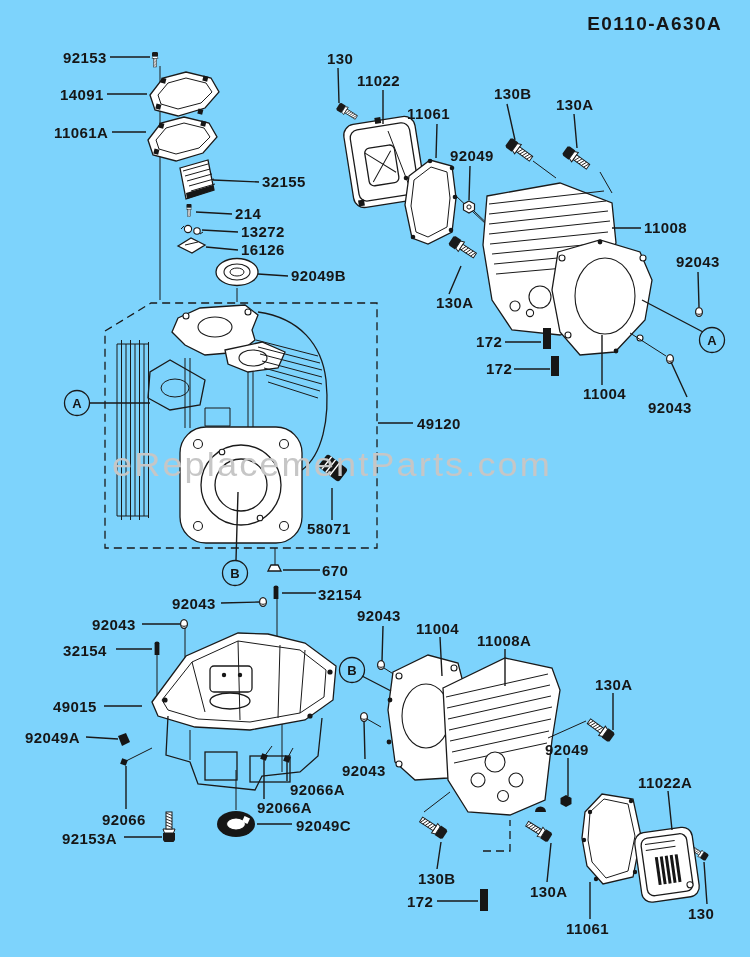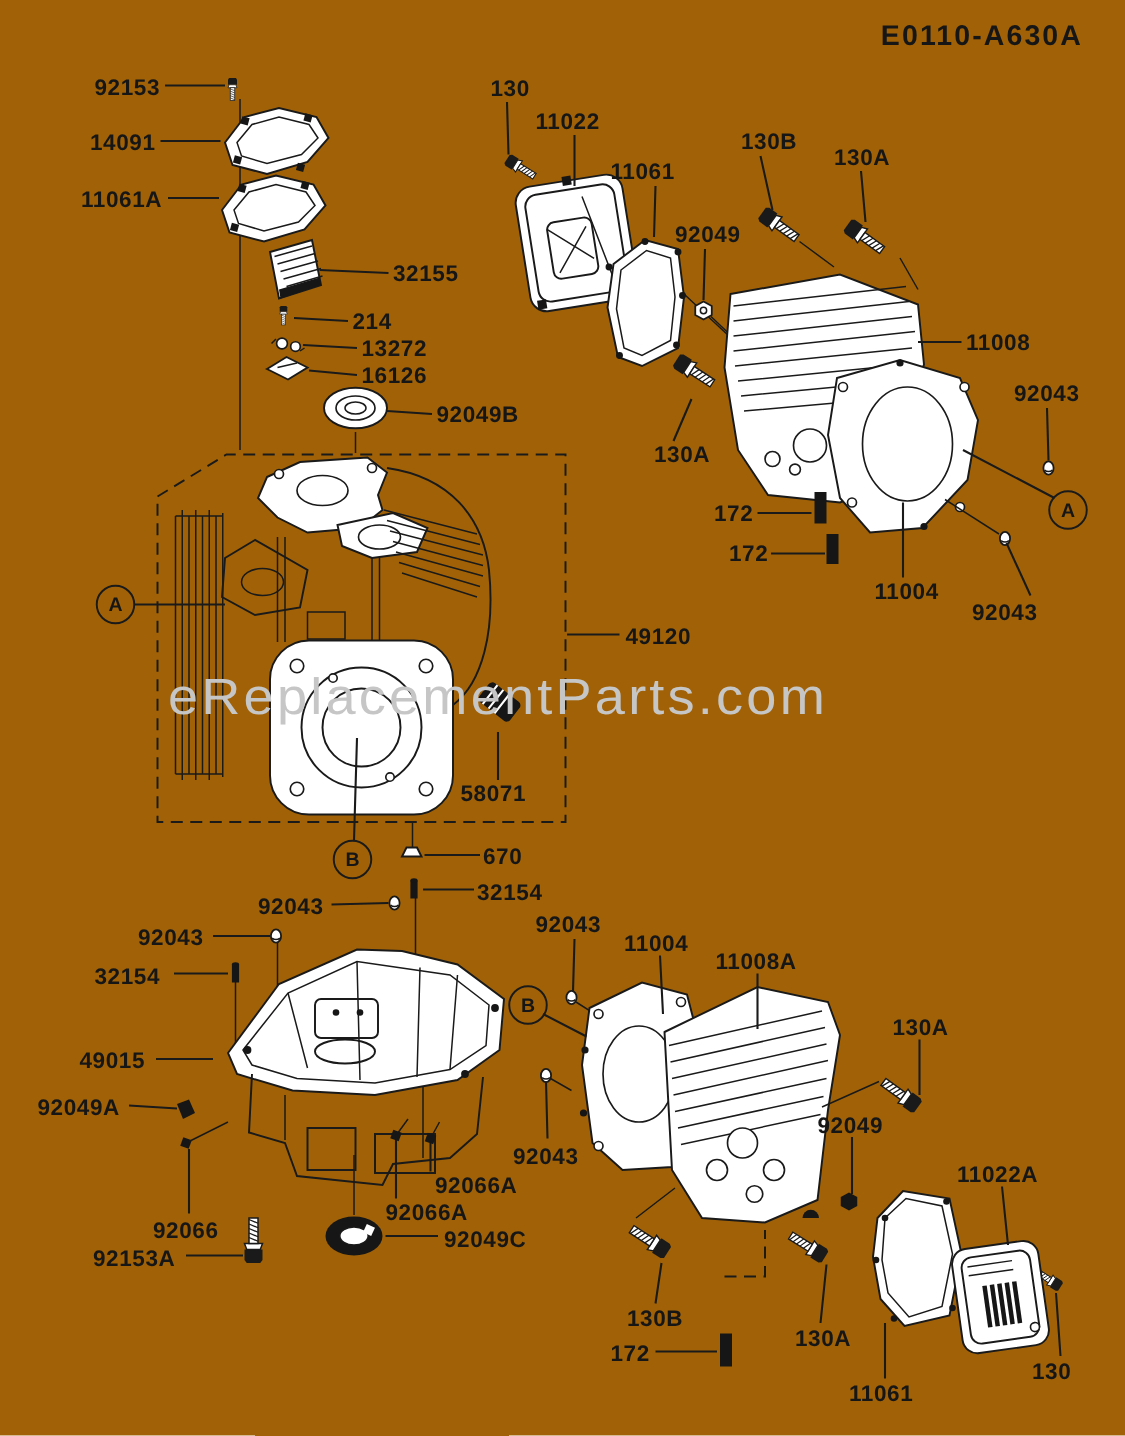--- a/index.html
+++ b/index.html
@@ -1,16 +1,16 @@
 <!DOCTYPE html>
 <html><head>
 <meta charset="utf-8">
 <style>
   html,body{margin:0;padding:0;background:#fff;}
-  .stage{position:relative;width:750px;height:957px;background:#a16207;overflow:hidden;
+  .stage{position:relative;width:750px;height:957px;background:#7dd3fc;overflow:hidden;
          font-family:"Liberation Sans",sans-serif;}
   svg{position:absolute;left:0;top:0;}
   .lbl{font:bold 15px "Liberation Sans",sans-serif;fill:#161616;letter-spacing:.4px;}
   .ttl{font:bold 19px "Liberation Sans",sans-serif;fill:#161616;letter-spacing:1.4px;}
   .wm {font:400 34px "Liberation Sans",sans-serif;fill:#c6c6c6;letter-spacing:2px;}
   .bdg{font:bold 13px "Liberation Sans",sans-serif;fill:#161616;text-anchor:middle;}
   .ln {stroke:#1a1a1a;stroke-width:1.4;fill:none;}
   .th {stroke:#1a1a1a;stroke-width:1;fill:none;}
   .part{stroke:#1a1a1a;stroke-width:1.3;fill:#fff;}
   .partn{stroke:#1a1a1a;stroke-width:1.3;fill:none;}

